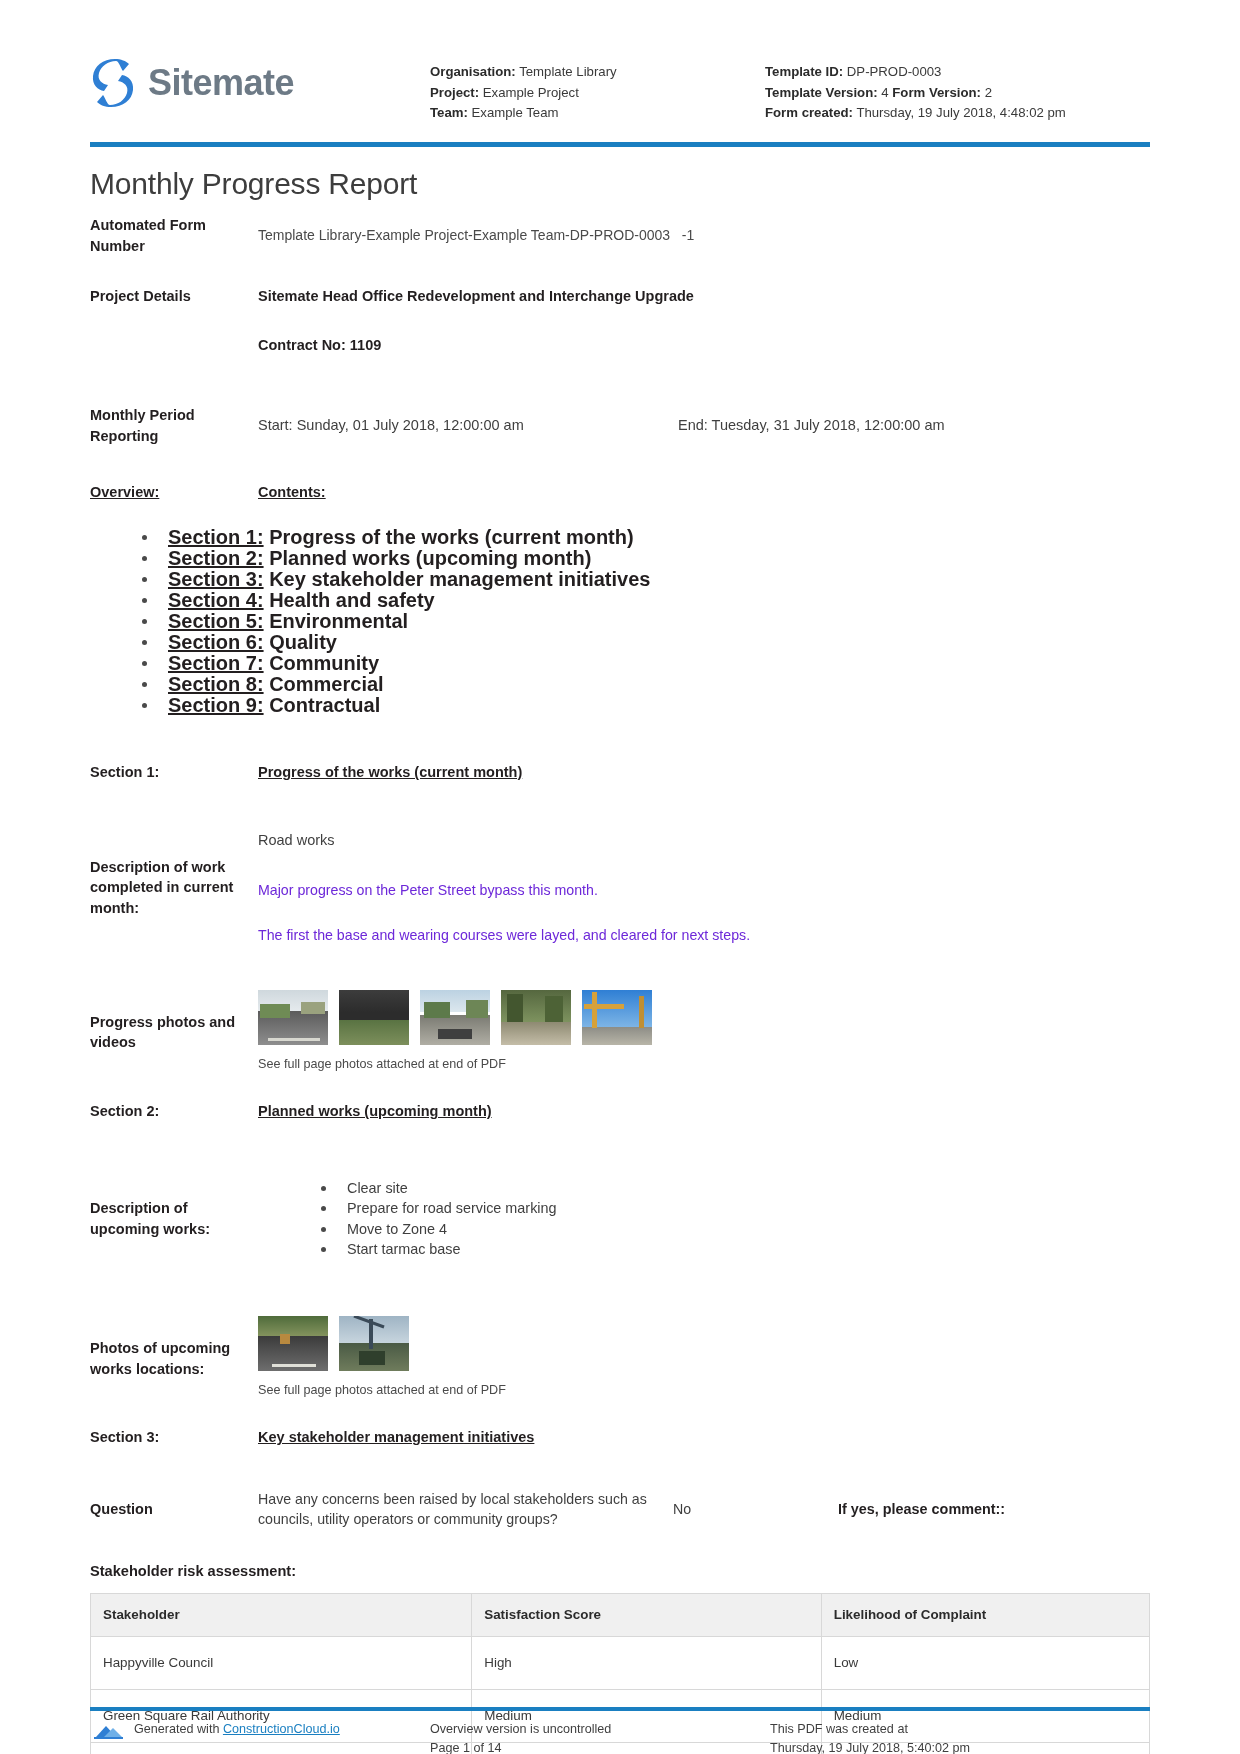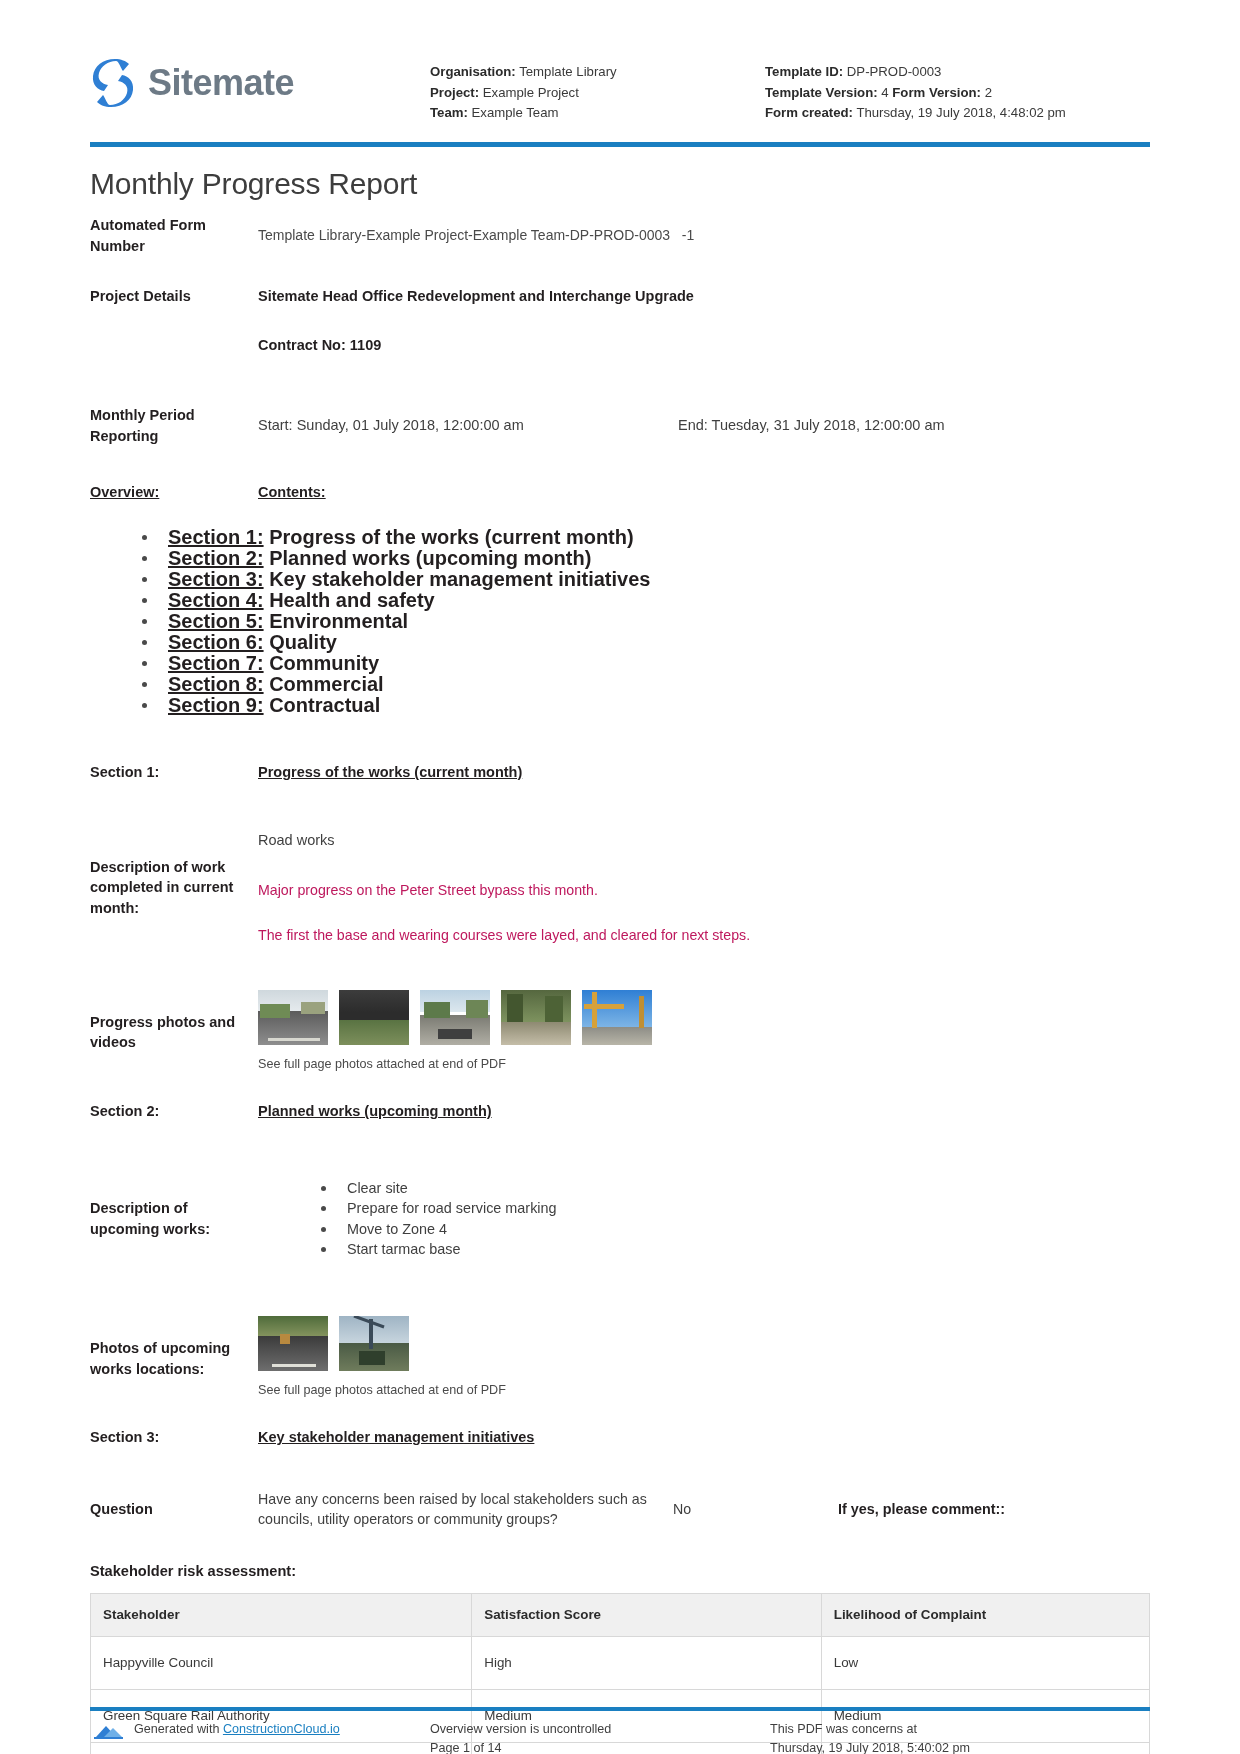--- a/index.html
+++ b/index.html
@@ -137,21 +137,21 @@
     background: #4a4a4a;
     border-radius: 50%;
   }
   ul.contents li .sec-no { text-decoration: underline; }
 
   .r-sec1 { margin-top: 46px; }
   .r-desc { margin-top: 48px; }
   .para {
     font-size: 14.2px;
     line-height: 20px;
-    color: #be185d;
+    color: #6d28d9;
     margin-top: 25px;
   }
   .para.first { margin-top: 29px; }
 
   .r-photos { margin-top: 45px; }
   .photostrip { display: flex; gap: 11px; }
   .thumb {
     width: 70px;
     height: 55px;
     border: 0;
@@ -504,19 +504,19 @@
         </span>
         <span>
           <span>Generated with </span><a class="cc-link" href="#">ConstructionCloud.io</a>
         </span>
       </div>
       <div class="f-mid">
         <div>Overview version is uncontrolled</div>
         <div>Page 1 of 14</div>
       </div>
       <div class="f-right">
-        <div>This PDF was concerns at</div>
+        <div>This PDF was created at</div>
         <div>Thursday, 19 July 2018, 5:40:02 pm</div>
       </div>
     </div>
   </div>
 
 </div>
 
 </body></html>

